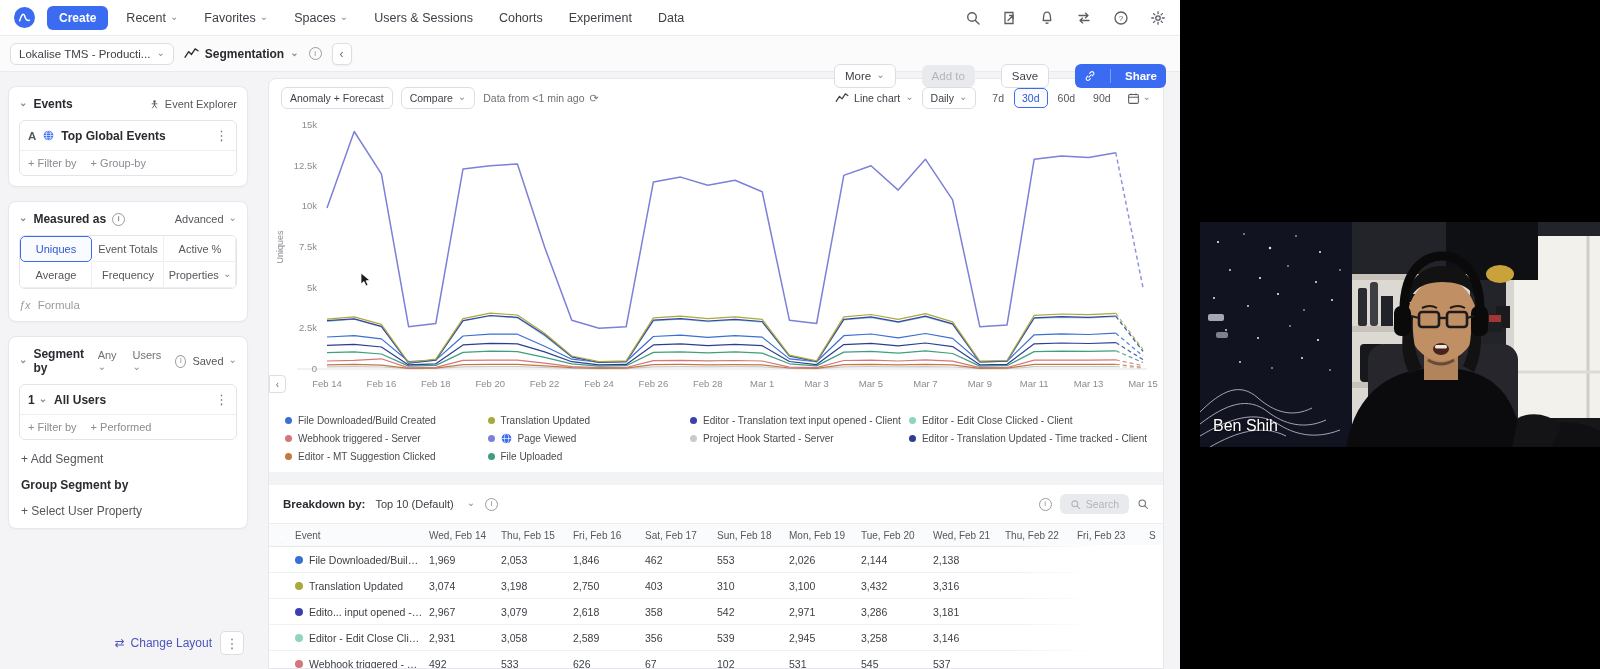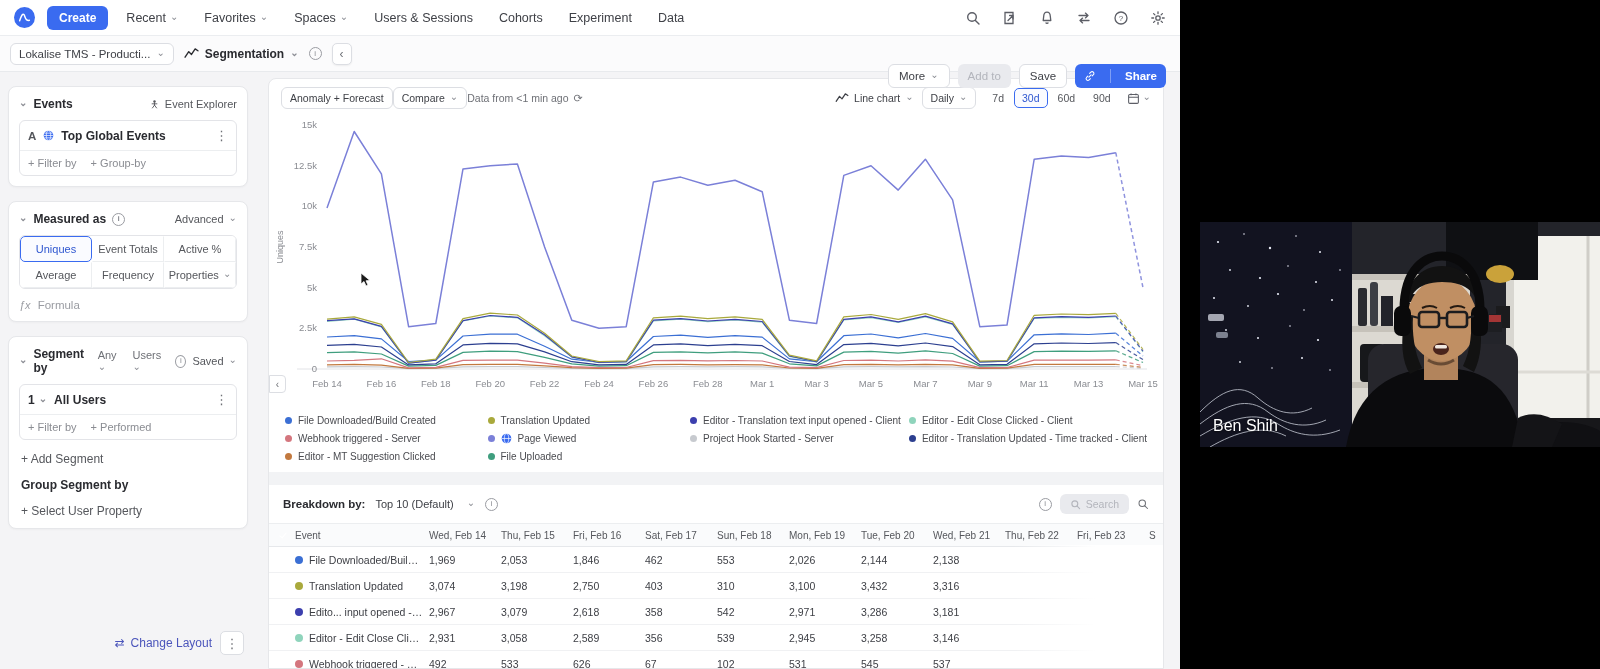--- a/index.html
+++ b/index.html
@@ -29,21 +29,21 @@
 
   
   .toolbar{position:absolute;top:36px;left:0;right:0;height:36px;background:#fbfbfc;border-bottom:1px solid #e8eaed;
            display:flex;align-items:center;padding:0 10px;box-sizing:border-box;z-index:5;}
   .tb-left{display:flex;align-items:center;gap:10px;}
   .sel-box{display:flex;align-items:center;gap:6px;background:#fff;border:1px solid #dcdee3;border-radius:6px;
            padding:4px 8px;font-size:11.5px;color:#3f4147;cursor:pointer;white-space:nowrap;}
   .seg-view{display:flex;align-items:center;gap:6px;font-size:12px;font-weight:bold;color:#2a2b30;cursor:pointer;}
   .chev-left-btn{width:18px;height:20px;background:#fff;border:1px solid #dcdee3;border-radius:5px;display:flex;
                  align-items:center;justify-content:center;color:#6e7076;font-size:12px;cursor:pointer;box-shadow:0 1px 2px rgba(0,0,0,.06);}
-  .tb-right{margin-left:auto;display:flex;gap:8px;padding-right:4px;margin-top:44px;}
+  .tb-right{margin-left:auto;display:flex;align-items:center;gap:26px;padding-right:4px;margin-top:44px;}
   .btn{font-size:11.5px;border-radius:6px;padding:5px 10px;cursor:pointer;white-space:nowrap;display:flex;align-items:center;gap:5px;}
   .btn-plain{background:#fff;border:1px solid #dcdee3;color:#3f4147;}
   .btn-disabled{background:#e9eaee;color:#b3b5bc;cursor:default;}
   .btn-share{background:#3a6bf0;color:#fff;font-weight:bold;padding:5px 0;}
   .share-seg{padding:1px 9px;display:flex;align-items:center;}
   .share-div{width:1px;align-self:stretch;background:rgba(255,255,255,.35);}
 
   
   .sidebar{position:absolute;top:72px;left:8px;width:240px;bottom:0;}
   .card{background:#fff;border:1px solid #e6e7ea;border-radius:8px;padding:10px;margin-top:14px;box-shadow:0 1px 2px rgba(20,20,40,.03);}
@@ -68,21 +68,21 @@
   .side-bold{font-size:12px;font-weight:bold;color:#2a2b30;margin:12px 2px 0;}
   .change-layout{position:absolute;right:4px;bottom:14px;display:flex;align-items:center;gap:8px;}
   .cl-link{display:flex;align-items:center;gap:6px;font-size:12px;color:#4b55bb;cursor:pointer;}
   .swap-icon::after{content:"⇄";font-size:12px;}
   .kebab-box{width:22px;height:22px;border:1px solid #dcdee3;border-radius:5px;background:#fff;display:flex;align-items:center;justify-content:center;cursor:pointer;}
 
   
   .chart-card{position:absolute;top:78px;left:268px;width:896px;height:591px;background:#fff;border:1px solid #e6e7ea;
               border-radius:8px 8px 0 0;box-sizing:border-box;overflow:hidden;}
   .chart-toolbar{display:flex;align-items:center;padding:8px 12px 4px;}
-  .ct-left{display:flex;align-items:center;}
+  .ct-left{display:flex;align-items:center;gap:8px;}
   .chip{border:1px solid #dcdee3;border-radius:6px;background:#fff;font-size:10.5px;color:#3f4147;padding:4px 8px;cursor:pointer;display:flex;align-items:center;gap:5px;}
   .data-age{font-size:10.5px;color:#6e7076;display:flex;align-items:center;gap:5px;}
   .refresh::after{content:"⟳";font-size:11px;color:#6e7076;}
   .ct-right{margin-left:auto;display:flex;align-items:center;gap:8px;}
   .linechart-lbl{display:flex;align-items:center;gap:5px;font-size:10.5px;color:#3f4147;cursor:pointer;}
   .ranges{display:flex;align-items:center;gap:2px;}
   .range{font-size:10.5px;color:#55575c;padding:3px 7px;border:1px solid transparent;border-radius:5px;cursor:pointer;}
   .range.sel{border-color:#3a6bf0;color:#2f57d0;background:#fafbff;}
   .cal-btn{display:flex;align-items:center;gap:3px;cursor:pointer;color:#5c5e66;}
   .collapse-side{position:absolute;left:0;top:296px;width:15px;height:16px;background:#fff;border:1px solid #dcdee3;border-radius:0 4px 4px 0;

